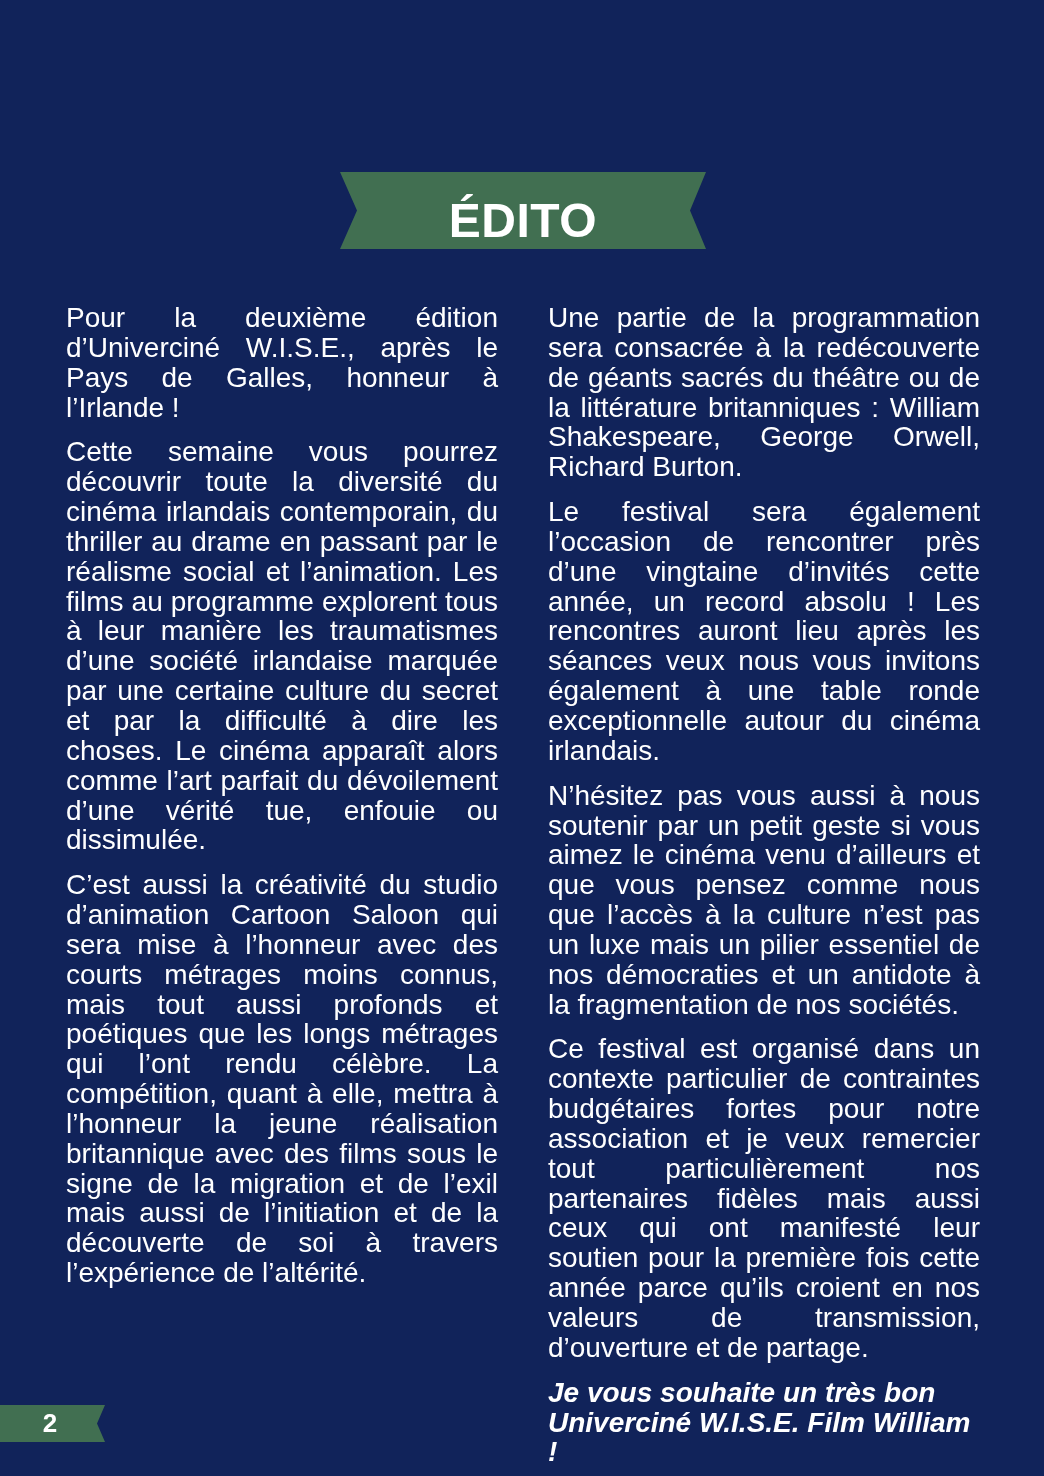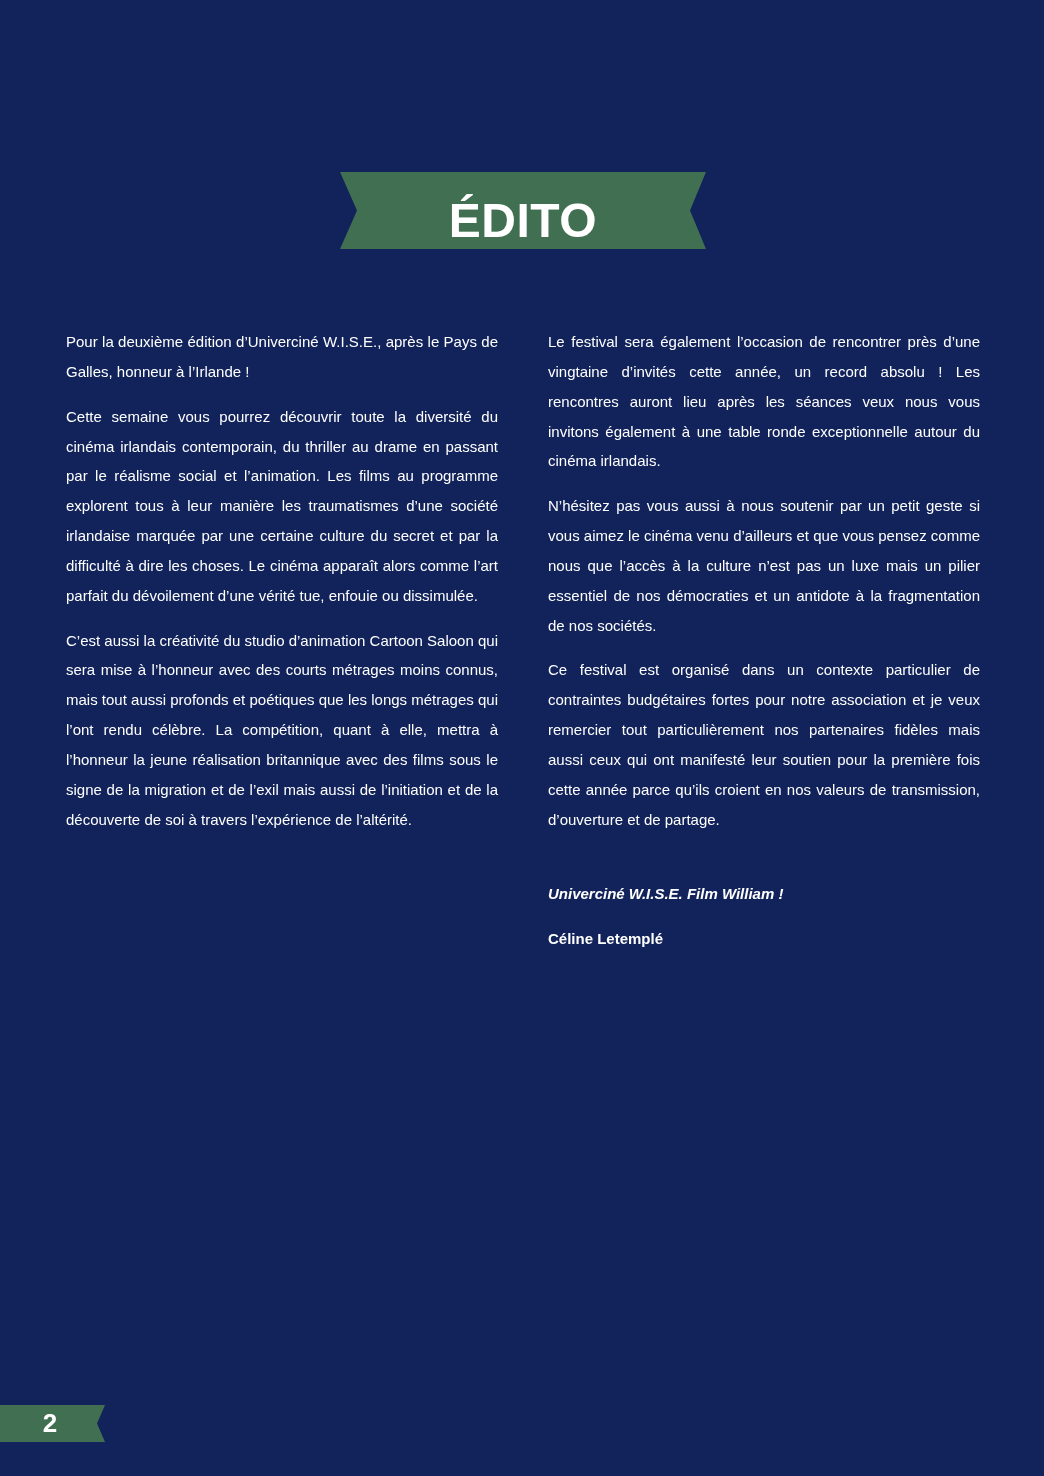--- a/index.html
+++ b/index.html
@@ -16,23 +16,22 @@
   }
   .banner svg { position: absolute; left: 0; top: 0; }
   .banner-title {
     position: absolute; left: 0; top: 0; width: 100%; height: 100%;
     display: flex; align-items: center; justify-content: center;
     font-weight: bold; font-size: 48px; letter-spacing: 0.5px;
     color: #ffffff;
   }
   .col {
     position: absolute; top: 303px; width: 432px;
-    font-size: 15px; line-height: 29.85px;
+    font-size: 28px; line-height: 29.85px;
     text-align: justify;
-    margin-top: 24px;
   }
   .col.left { left: 66px; }
   .col.right { left: 548px; }
   .col p { margin: 0 0 15px 0; hyphens: manual; }
   .col p.nomargin { margin-bottom: 0; }
   .closing { font-style: italic; font-weight: bold; text-align: left; }
   .signature { font-weight: bold; text-align: left; }
   .page-tab {
     position: absolute; left: 0; top: 1405px; width: 105px; height: 37px;
   }
@@ -53,25 +52,26 @@
   <div class="banner-title">ÉDITO</div>
 </div>
 
 <div class="col left">
   <p>Pour la deuxième édition d’Univerciné W.I.S.E., après le Pays de Galles, honneur à l’Irlande !</p>
   <p>Cette semaine vous pourrez découvrir toute la diversité du cinéma irlandais contemporain, du thriller au drame en passant par le réalisme social et l’animation. Les films au programme explorent tous à leur manière les trau­matismes d’une société irlandaise marquée par une certaine culture du secret et par la difficulté à dire les choses. Le cinéma apparaît alors comme l’art parfait du dévoilement d’une vérité tue, enfouie ou dissimulée.</p>
   <p>C’est aussi la créativité du studio d’animation Cartoon Saloon qui sera mise à l’honneur avec des courts métrages moins connus, mais tout aussi profonds et poétiques que les longs métrages qui l’ont rendu célèbre. La compétition, quant à elle, mettra à l’honneur la jeune réalisation britan­nique avec des films sous le signe de la migration et de l’exil mais aussi de l’initiation et de la découverte de soi à travers l’expérience de l’altérité.</p>
 </div>
 
 <div class="col right">
+  <p>Une partie de la programmation sera consacrée à la redécouverte de géants sacrés du théâtre ou de la littérature britanniques : William Shakespeare, George Orwell, Richard Burton.</p>
   <p>Le festival sera également l’occasion de rencontrer près d’une vingtaine d’invités cette année, un record abso­lu ! Les rencontres auront lieu après les séances veux nous vous invitons également à une table ronde excep­tionnelle autour du cinéma irlandais.</p>
   <p>N’hésitez pas vous aussi à nous soute­nir par un petit geste si vous aimez le cinéma venu d’ailleurs et que vous pensez comme nous que l’accès à la culture n’est pas un luxe mais un pilier essentiel de nos démocraties et un antidote à la fragmentation de nos sociétés.</p>
   <p>Ce festival est organisé dans un contexte particulier de contraintes budgétaires fortes pour notre asso­ciation et je veux remercier tout parti­culièrement nos partenaires fidèles mais aussi ceux qui ont manifesté leur soutien pour la première fois cette année parce qu’ils croient en nos valeurs de transmission, d’ouverture et de partage.</p>
   <p class="closing">
-    <br>
+    <span>Je vous souhaite un très bon</span><br>
     <span>Univerciné W.I.S.E. Film William !</span>
   </p>
   <p class="signature nomargin">Céline Letemplé</p>
 </div>
 
 <div class="page-tab">
   <svg width="105" height="37" viewBox="0 0 105 37">
     <polygon points="0,0 105,0 97,18.5 105,37 0,37" fill="#416f51"></polygon>
   </svg>
   <div class="page-num">2</div>

